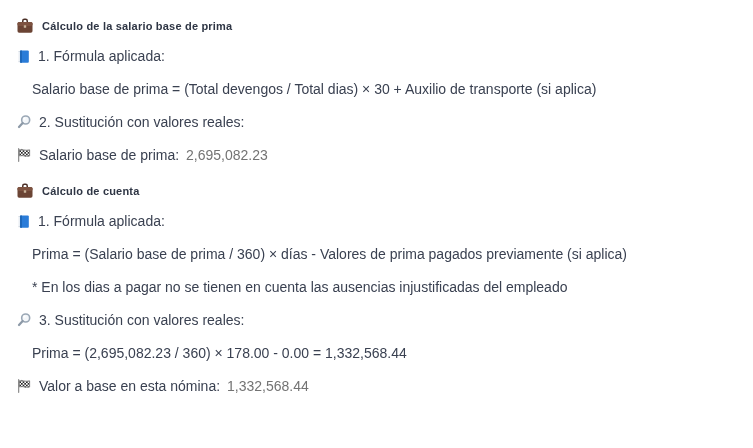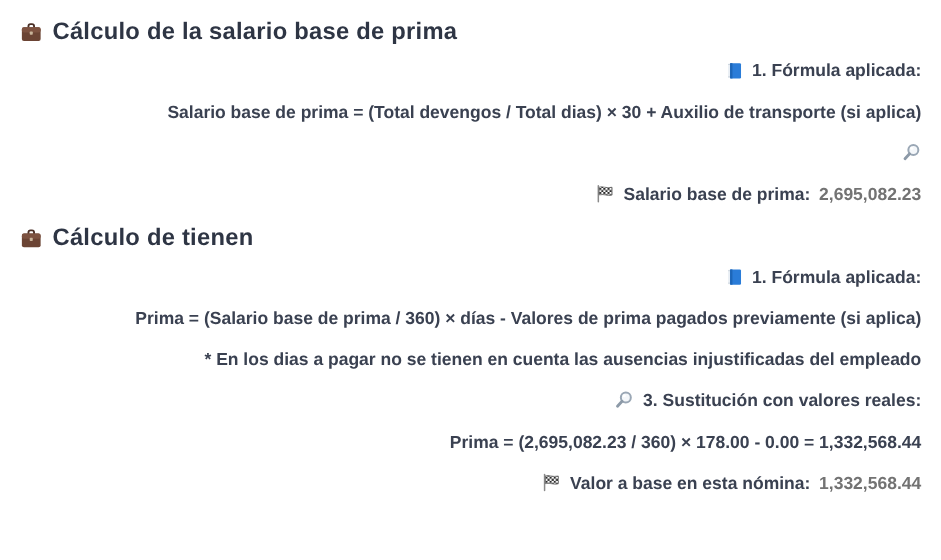--- a/index.html
+++ b/index.html
@@ -16,37 +16,36 @@
   }
   .content {
     padding: 14px 16px 0 16px;
   }
   .heading-line {
     display: flex;
     align-items: center;
     gap: 8px;
     height: 24px;
     margin: 0 0 8px 0;
-    font-size: 19px;
+    font-size: 11px;
     font-weight: 600;
     letter-spacing: 0.2px;
     color: #2e3544;
     white-space: nowrap;
   }
   .line {
     display: flex;
     align-items: center;
     gap: 7px;
     height: 20px;
     margin: 0 0 13px 0;
     font-size: 14px;
-    font-weight: 700;
+    font-weight: 400;
     color: #3a4151;
     white-space: nowrap;
-    justify-content: flex-end;
   }
   .indent {
     padding-left: 16px;
   }
   .section-2 {
     margin-top: 14px;
   }
   .icon {
     display: inline-flex;
     align-items: center;
@@ -110,20 +109,21 @@
     </div>
 
     <div class="line">
       <span class="icon">
         <svg width="16" height="16" viewBox="0 0 24 24">
           <circle cx="14.5" cy="9" r="6" fill="#f4f7fa" stroke="#9aa7b5" stroke-width="2.4"></circle>
           <circle cx="12.6" cy="7" r="1.8" fill="#ffffff"></circle>
           <path d="M10 13.5L4.5 19.5" stroke="#8d9aa8" stroke-width="3.4" stroke-linecap="round"></path>
         </svg>
       </span>
+      <span>2. Sustitución con valores reales:</span>
     </div>
 
 
     <div class="line">
       <span class="icon">
         <svg width="16" height="16" viewBox="0 0 24 24">
           <path d="M4 2.5V21.5" stroke="#8a8a8a" stroke-width="1.8" stroke-linecap="round"></path>
           <path d="M5 4C9.5 2.4 13 6 20.5 4.2V13.6C15 15.4 11.5 11.8 5 13.4Z" fill="url(#chk)" stroke="#555555" stroke-width="0.8"></path>
         </svg>
       </span>
@@ -137,21 +137,21 @@
 
     <div class="heading-line">
       <span class="icon">
         <svg width="18" height="18" viewBox="0 0 24 24">
           <path d="M9 7V5.2C9 4 10 3 11.2 3h1.6C14 3 15 4 15 5.2V7" fill="none" stroke="#4a2f26" stroke-width="2"></path>
           <rect x="2" y="6.5" width="20" height="14.5" rx="2.2" fill="#6b4434"></rect>
           <rect x="2" y="6.5" width="20" height="5.5" rx="2.2" fill="#7d5240"></rect>
           <rect x="10.4" y="11" width="3.2" height="3.4" rx="0.7" fill="#c9b49a"></rect>
         </svg>
       </span>
-      <span>Cálculo de tienen</span>
+      <span>Cálculo de cuenta</span>
     </div>
 
     <div class="line">
       <span class="icon">
         <svg width="15" height="15" viewBox="0 0 24 24">
           <rect x="4" y="3" width="5" height="18.5" rx="0.8" fill="#e9eef4"></rect>
           <rect x="4" y="3.6" width="5" height="1.1" fill="#c6cfd8"></rect>
           <rect x="4" y="19.4" width="5" height="1.1" fill="#c6cfd8"></rect>
           <rect x="6.5" y="2.4" width="14" height="19.6" rx="1.6" fill="#2a7cd8"></rect>
           <rect x="6.5" y="2.4" width="3" height="19.6" fill="#1d66b8"></rect>

